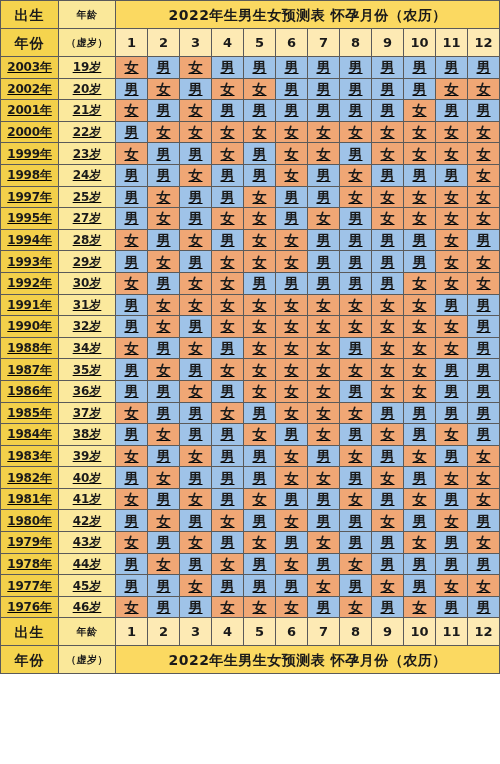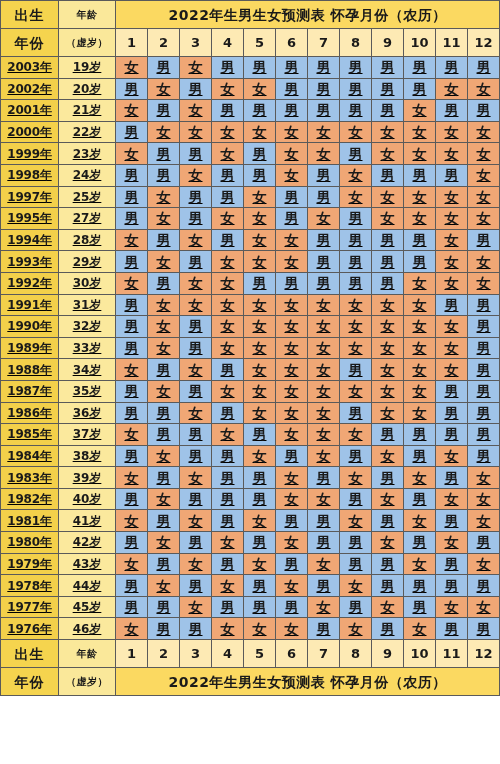--- a/index.html
+++ b/index.html
@@ -292,36 +292,20 @@
           <td class="cell-f">女</td>
           <td class="cell-f">女</td>
           <td class="cell-f">女</td>
           <td class="cell-f">女</td>
           <td class="cell-f">女</td>
           <td class="cell-f">女</td>
           <td class="cell-f">女</td>
           <td class="cell-m">男</td>
         </tr>
         <tr class="row">
-          <td class="cell-year">1989年</td>
-          <td class="cell-age">33岁</td>
-          <td class="cell-m">男</td>
-          <td class="cell-f">女</td>
-          <td class="cell-m">男</td>
-          <td class="cell-f">女</td>
-          <td class="cell-f">女</td>
-          <td class="cell-f">女</td>
-          <td class="cell-f">女</td>
-          <td class="cell-f">女</td>
-          <td class="cell-f">女</td>
-          <td class="cell-f">女</td>
-          <td class="cell-f">女</td>
-          <td class="cell-m">男</td>
-        </tr>
-        <tr class="row">
           <td class="cell-year">1988年</td>
           <td class="cell-age">34岁</td>
           <td class="cell-f">女</td>
           <td class="cell-m">男</td>
           <td class="cell-f">女</td>
           <td class="cell-m">男</td>
           <td class="cell-f">女</td>
           <td class="cell-f">女</td>
           <td class="cell-f">女</td>
           <td class="cell-m">男</td>

